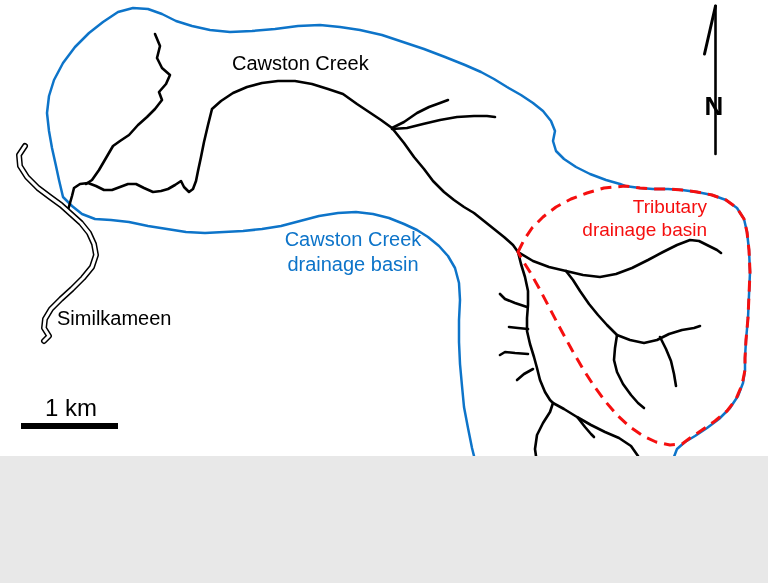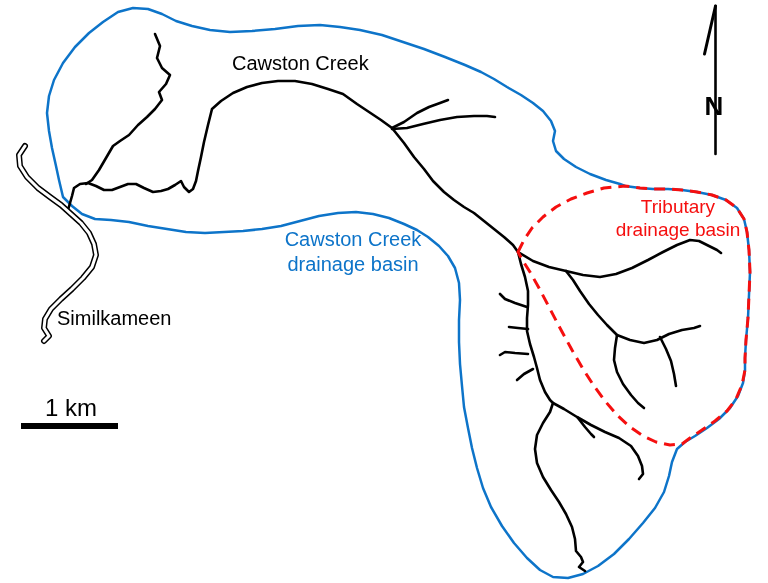--- a/index.html
+++ b/index.html
@@ -5,33 +5,33 @@
   :root{
     --basin-outline:#0D74C9;
     --tributary-outline:#F50F0F;
     --stream:#000000;
     --text:#000000;
     --bg:#FFFFFF;
   }
   html,body{margin:0;padding:0;background:#e8e8e8;}
   #stage{
     position:relative;
-    width:768px;height:583px;
+    width:768px;height:456px;
     background:var(--bg);
     margin:0 auto;
     font-family:"Liberation Sans", sans-serif;
     overflow:hidden;
   }
   #map-svg{position:absolute;left:0;top:0;}
   .label{position:absolute;white-space:nowrap;}
   .label-creek{left:232px;top:52px;font-size:20px;color:var(--text);}
   .label-basin{left:283px;top:227px;width:140px;text-align:center;
     font-size:20px;line-height:25px;color:var(--basin-outline);}
-  .label-trib{left:577px;top:195px;width:130px;text-align:center;
-    font-size:19px;line-height:23px;color:var(--tributary-outline);margin-left:36px;}
+  .label-trib{left:577px;top:195px;width:130px;text-align:right;
+    font-size:19px;line-height:23px;color:var(--tributary-outline);}
   .label-river{left:57px;top:305px;font-size:20px;line-height:26px;color:var(--text);text-align:right;}
   .label-scale{left:45px;top:394px;font-size:24px;color:var(--text);}
   .label-north{left:700px;top:91px;width:28px;text-align:center;
     font-size:26px;font-weight:600;color:var(--text);}
 </style>
 </head>
 <body>
 
 <div id="stage">
 

